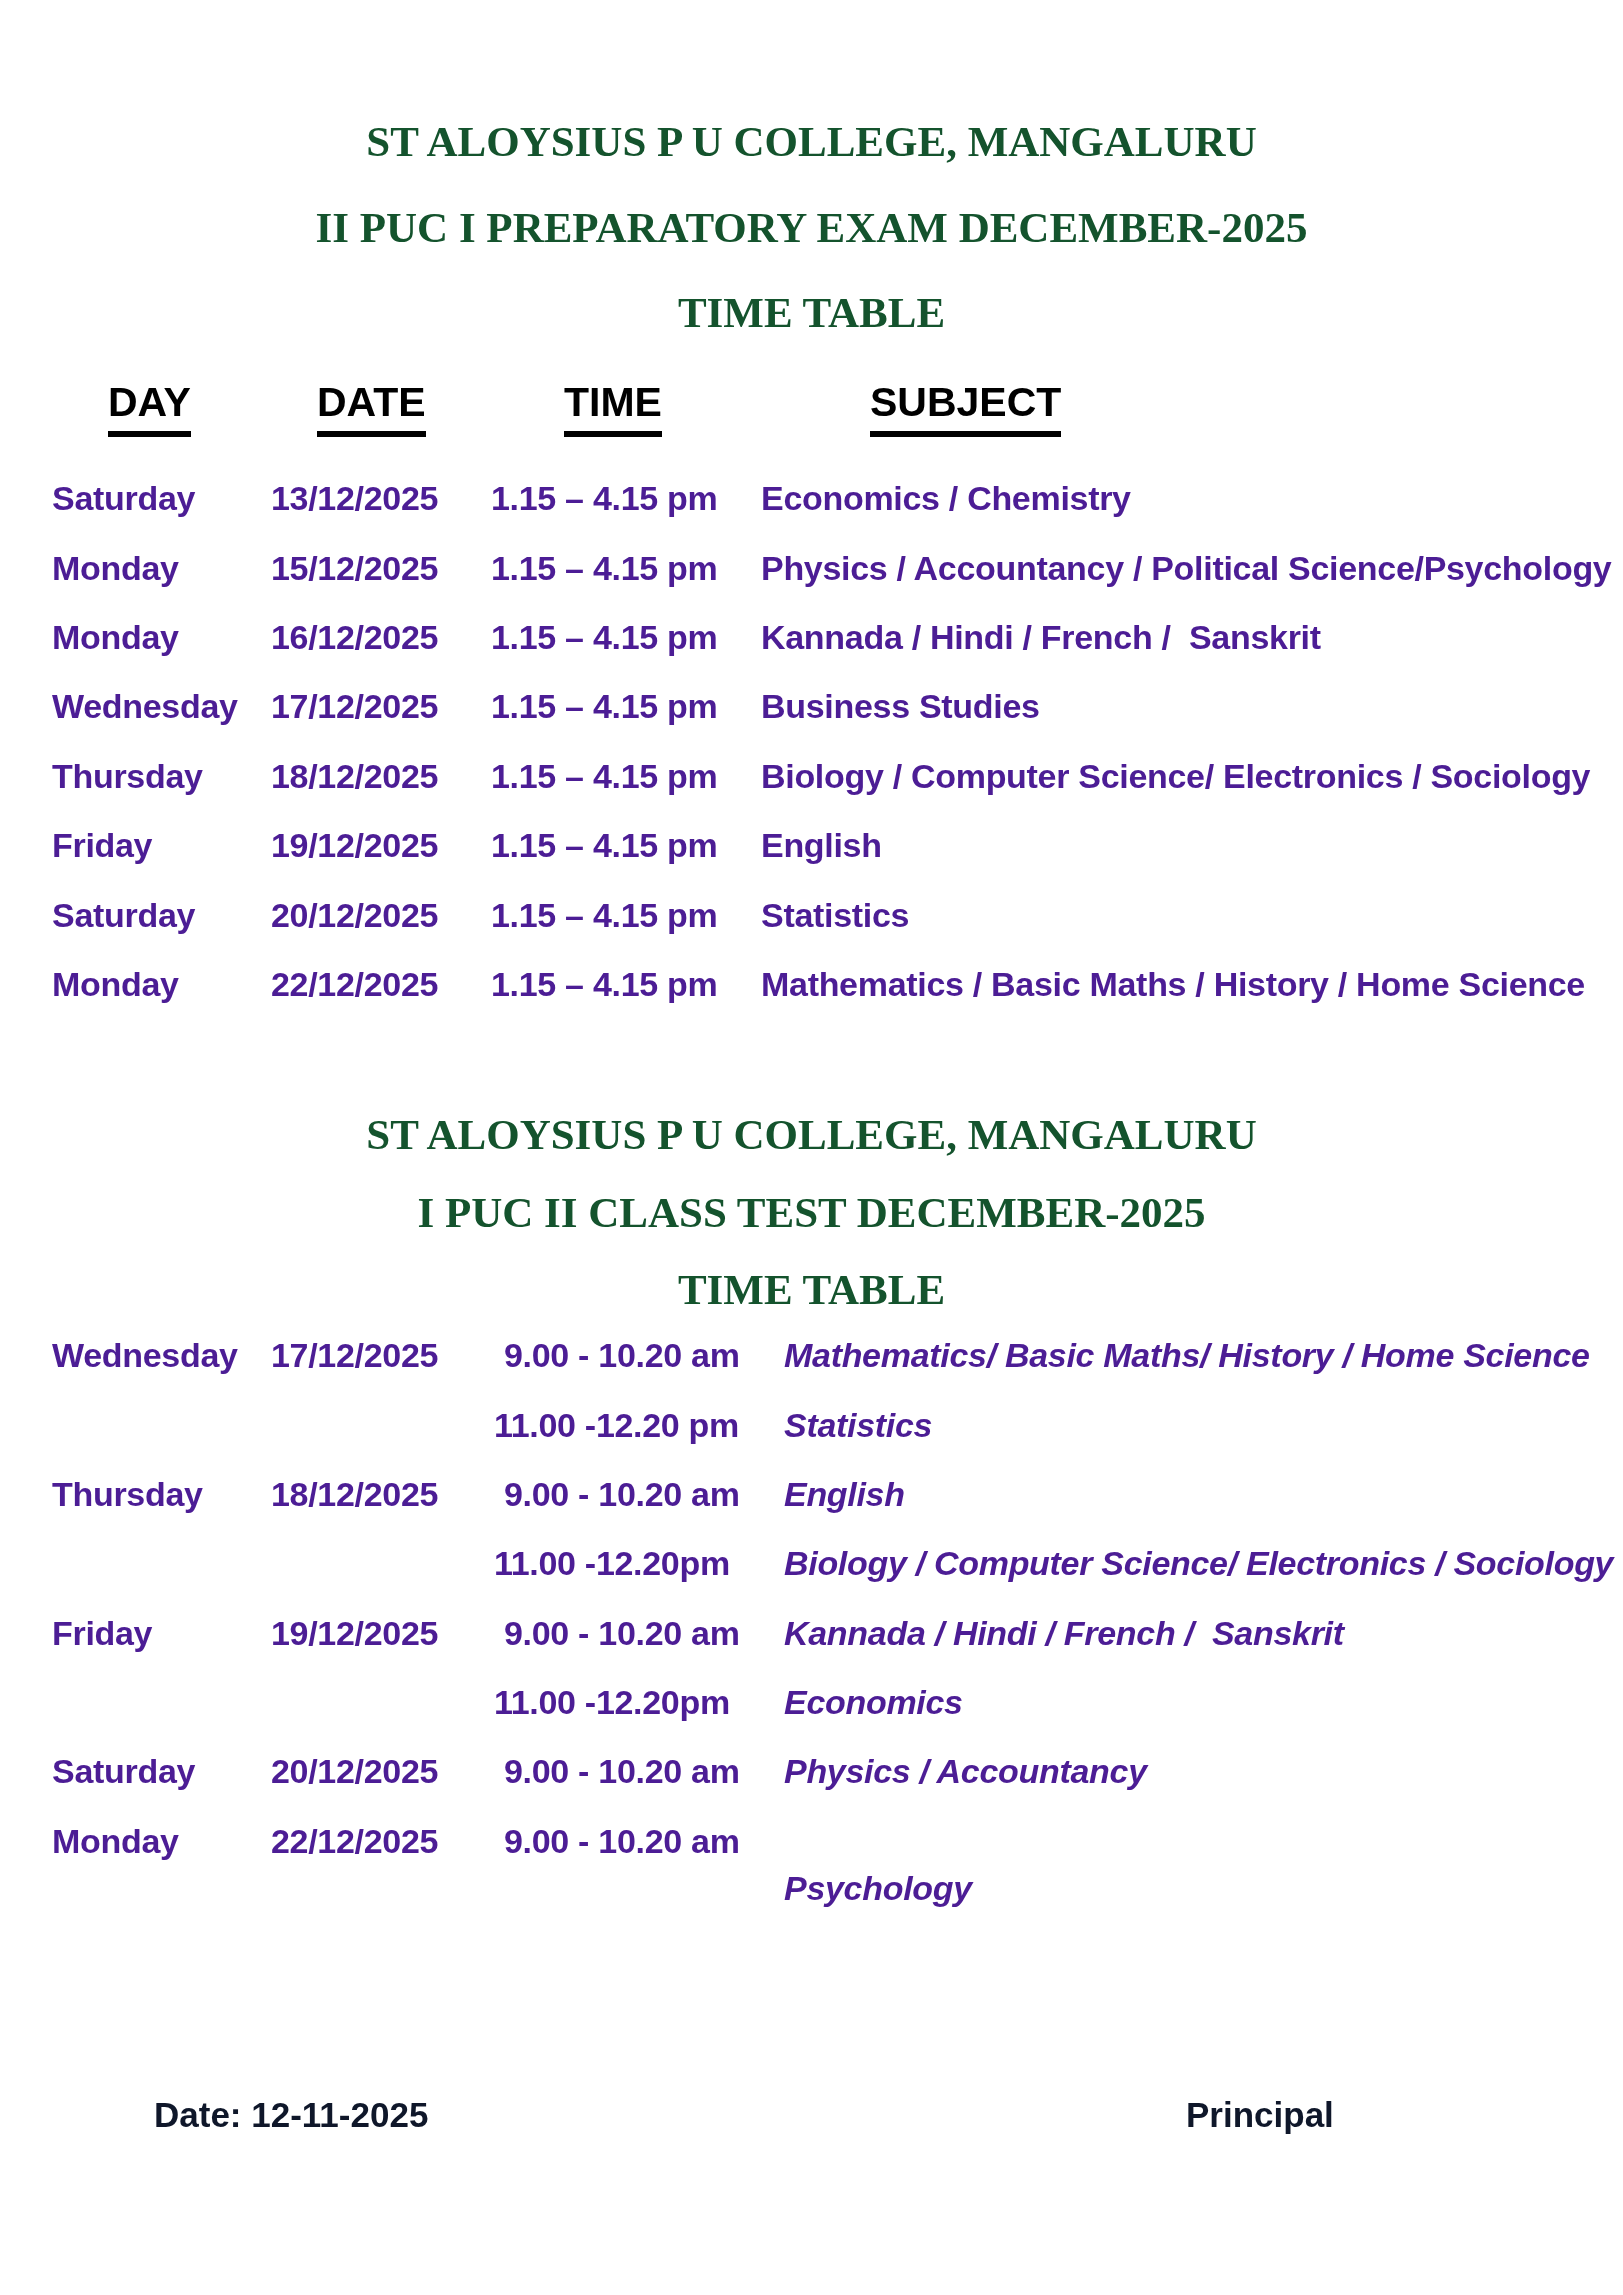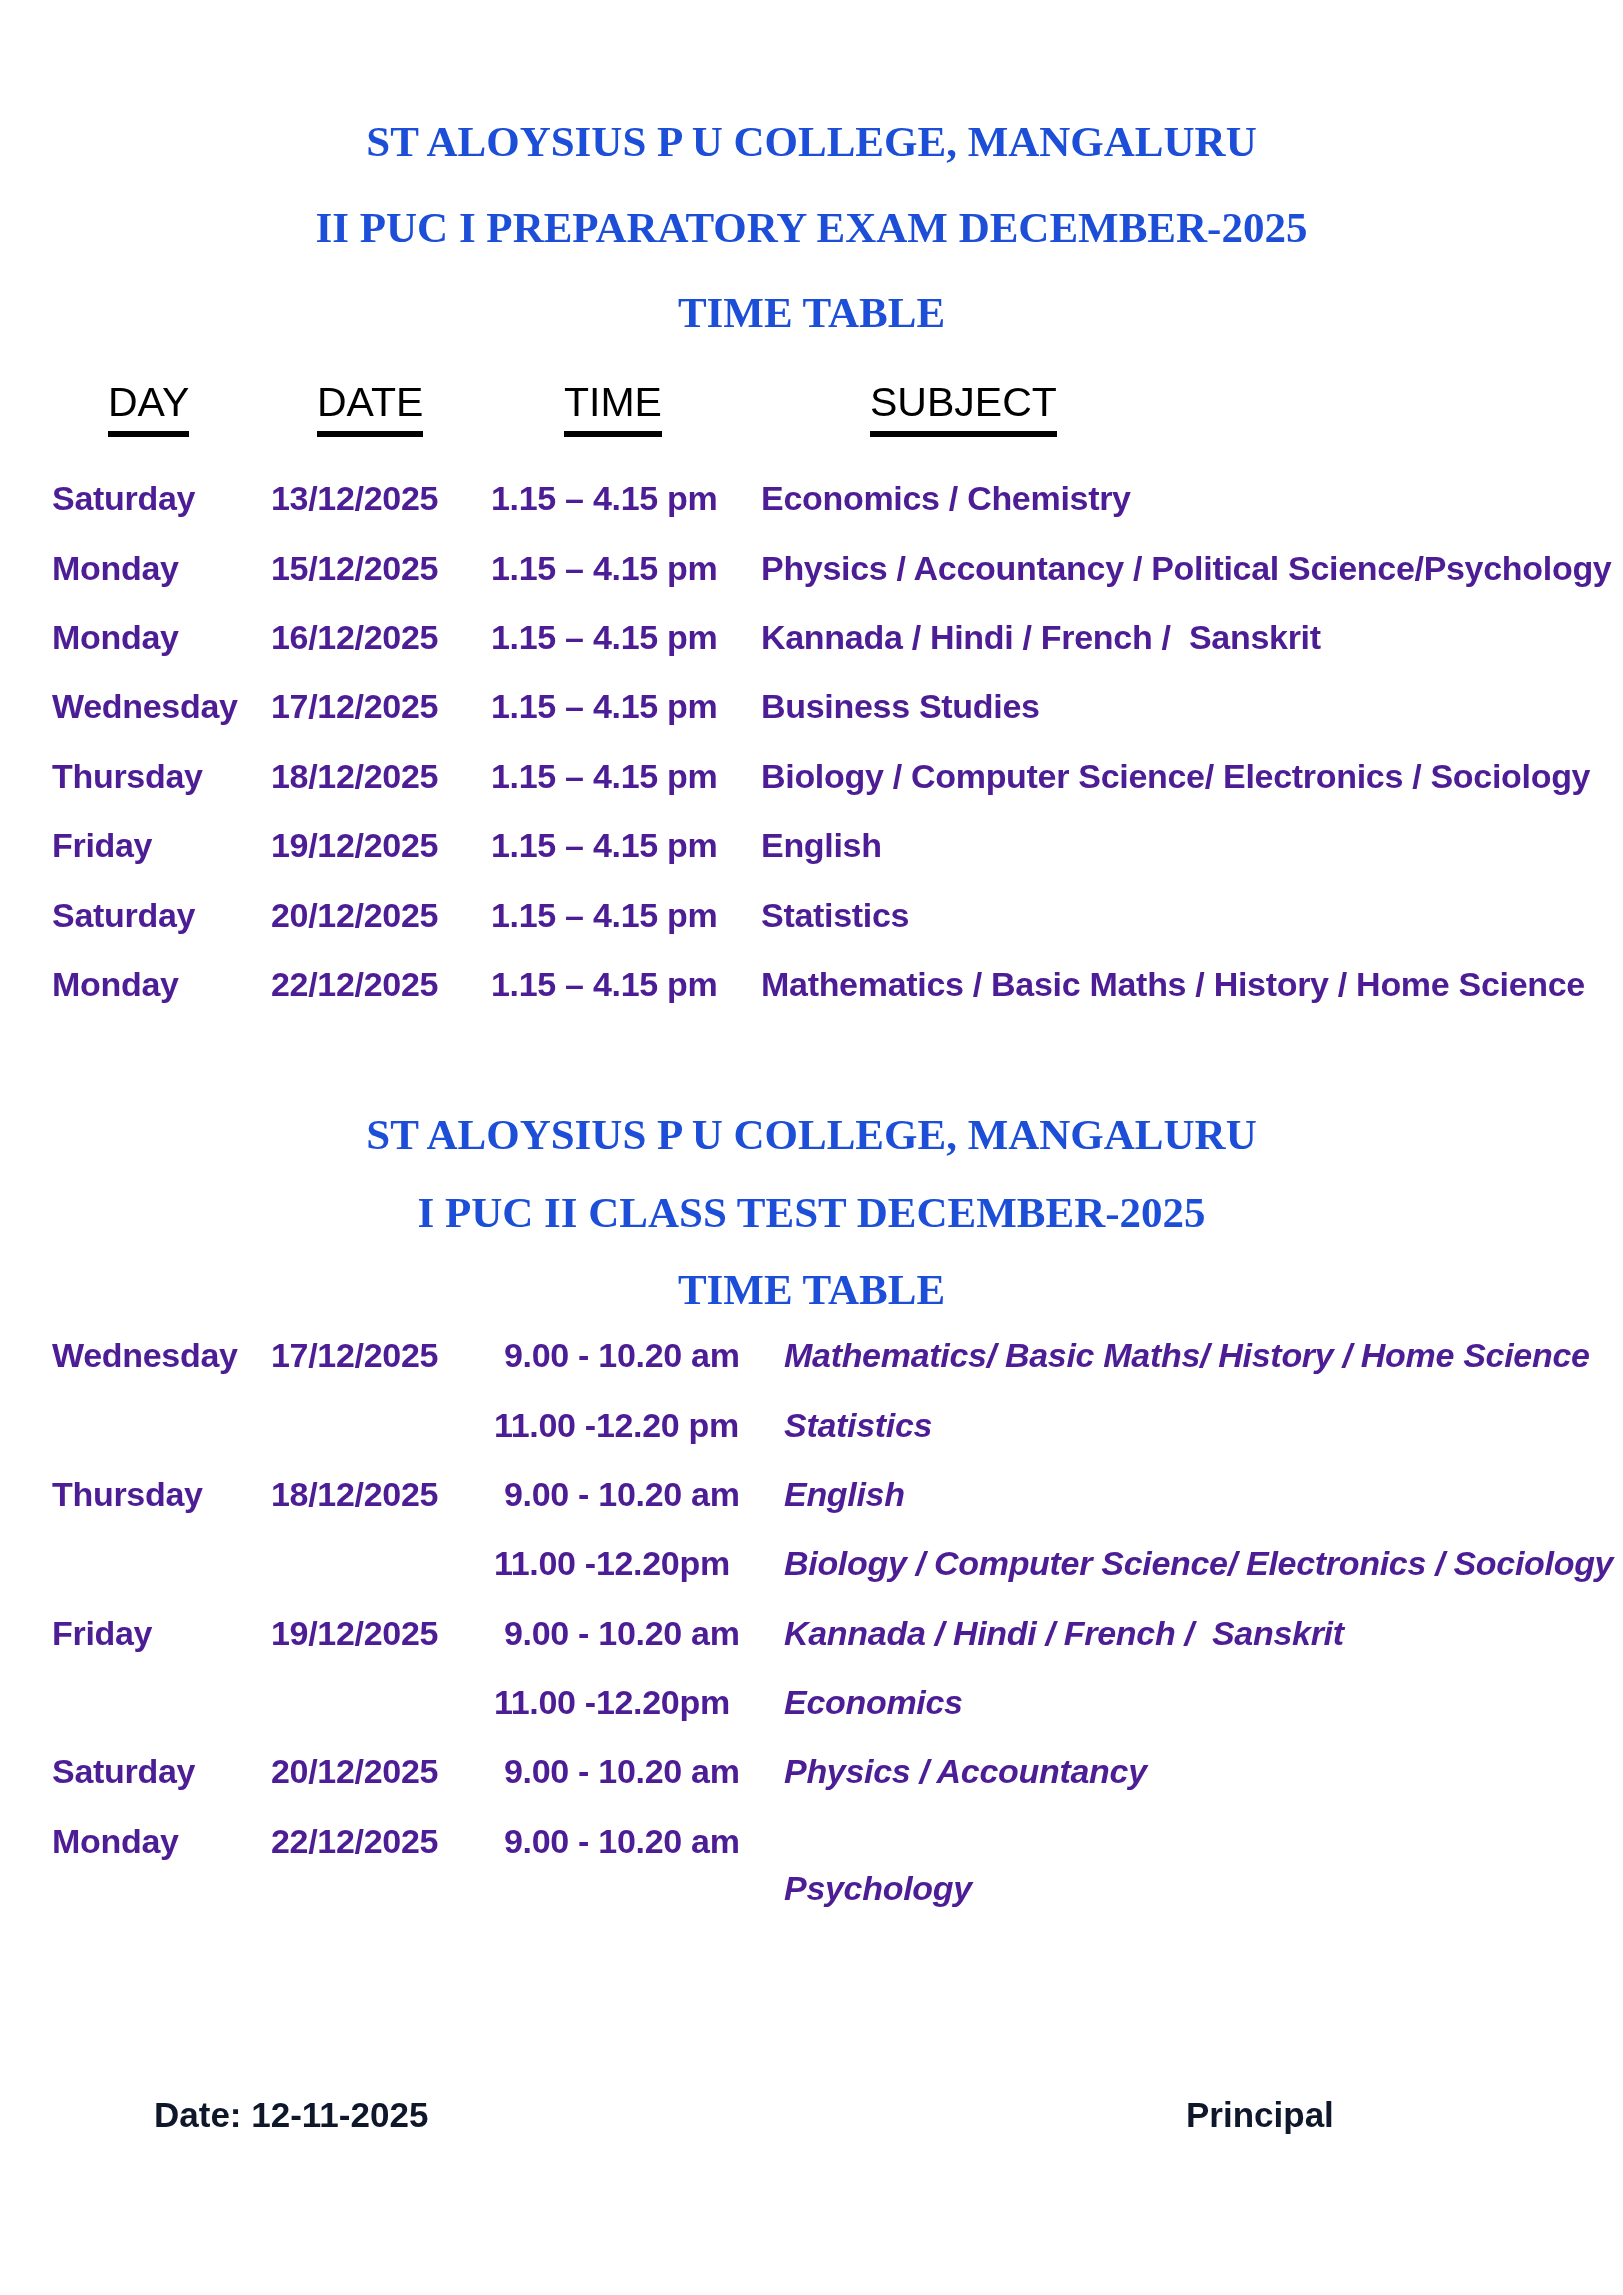--- a/index.html
+++ b/index.html
@@ -16,29 +16,29 @@
     background: #ffffff; color: #000000;
   }
   .title {
     position: absolute; left: 0; width: 1623px;
     text-align: center;
     font-family: "Liberation Serif", serif;
     font-weight: bold;
     font-size: 43px;
     line-height: 1.1;
     white-space: pre;
-    color: #1d4ed8;
+    color: #14532d;
   }
   .thead {
     position: absolute; left: 0; width: 1623px; height: 79px;
   }
   .th {
     position: absolute; top: 0;
     font-family: "Liberation Sans", sans-serif;
-    font-weight: normal;
+    font-weight: bold;
     font-size: 41px;
     line-height: 1;
     padding-bottom: 7.9px;
     border-bottom: 6.5px solid #000000;
     white-space: pre;
     color: #000000;
   }
   .row {
     position: absolute; left: 0; width: 1623px; height: 52px;
     font-family: "Liberation Sans", sans-serif;

